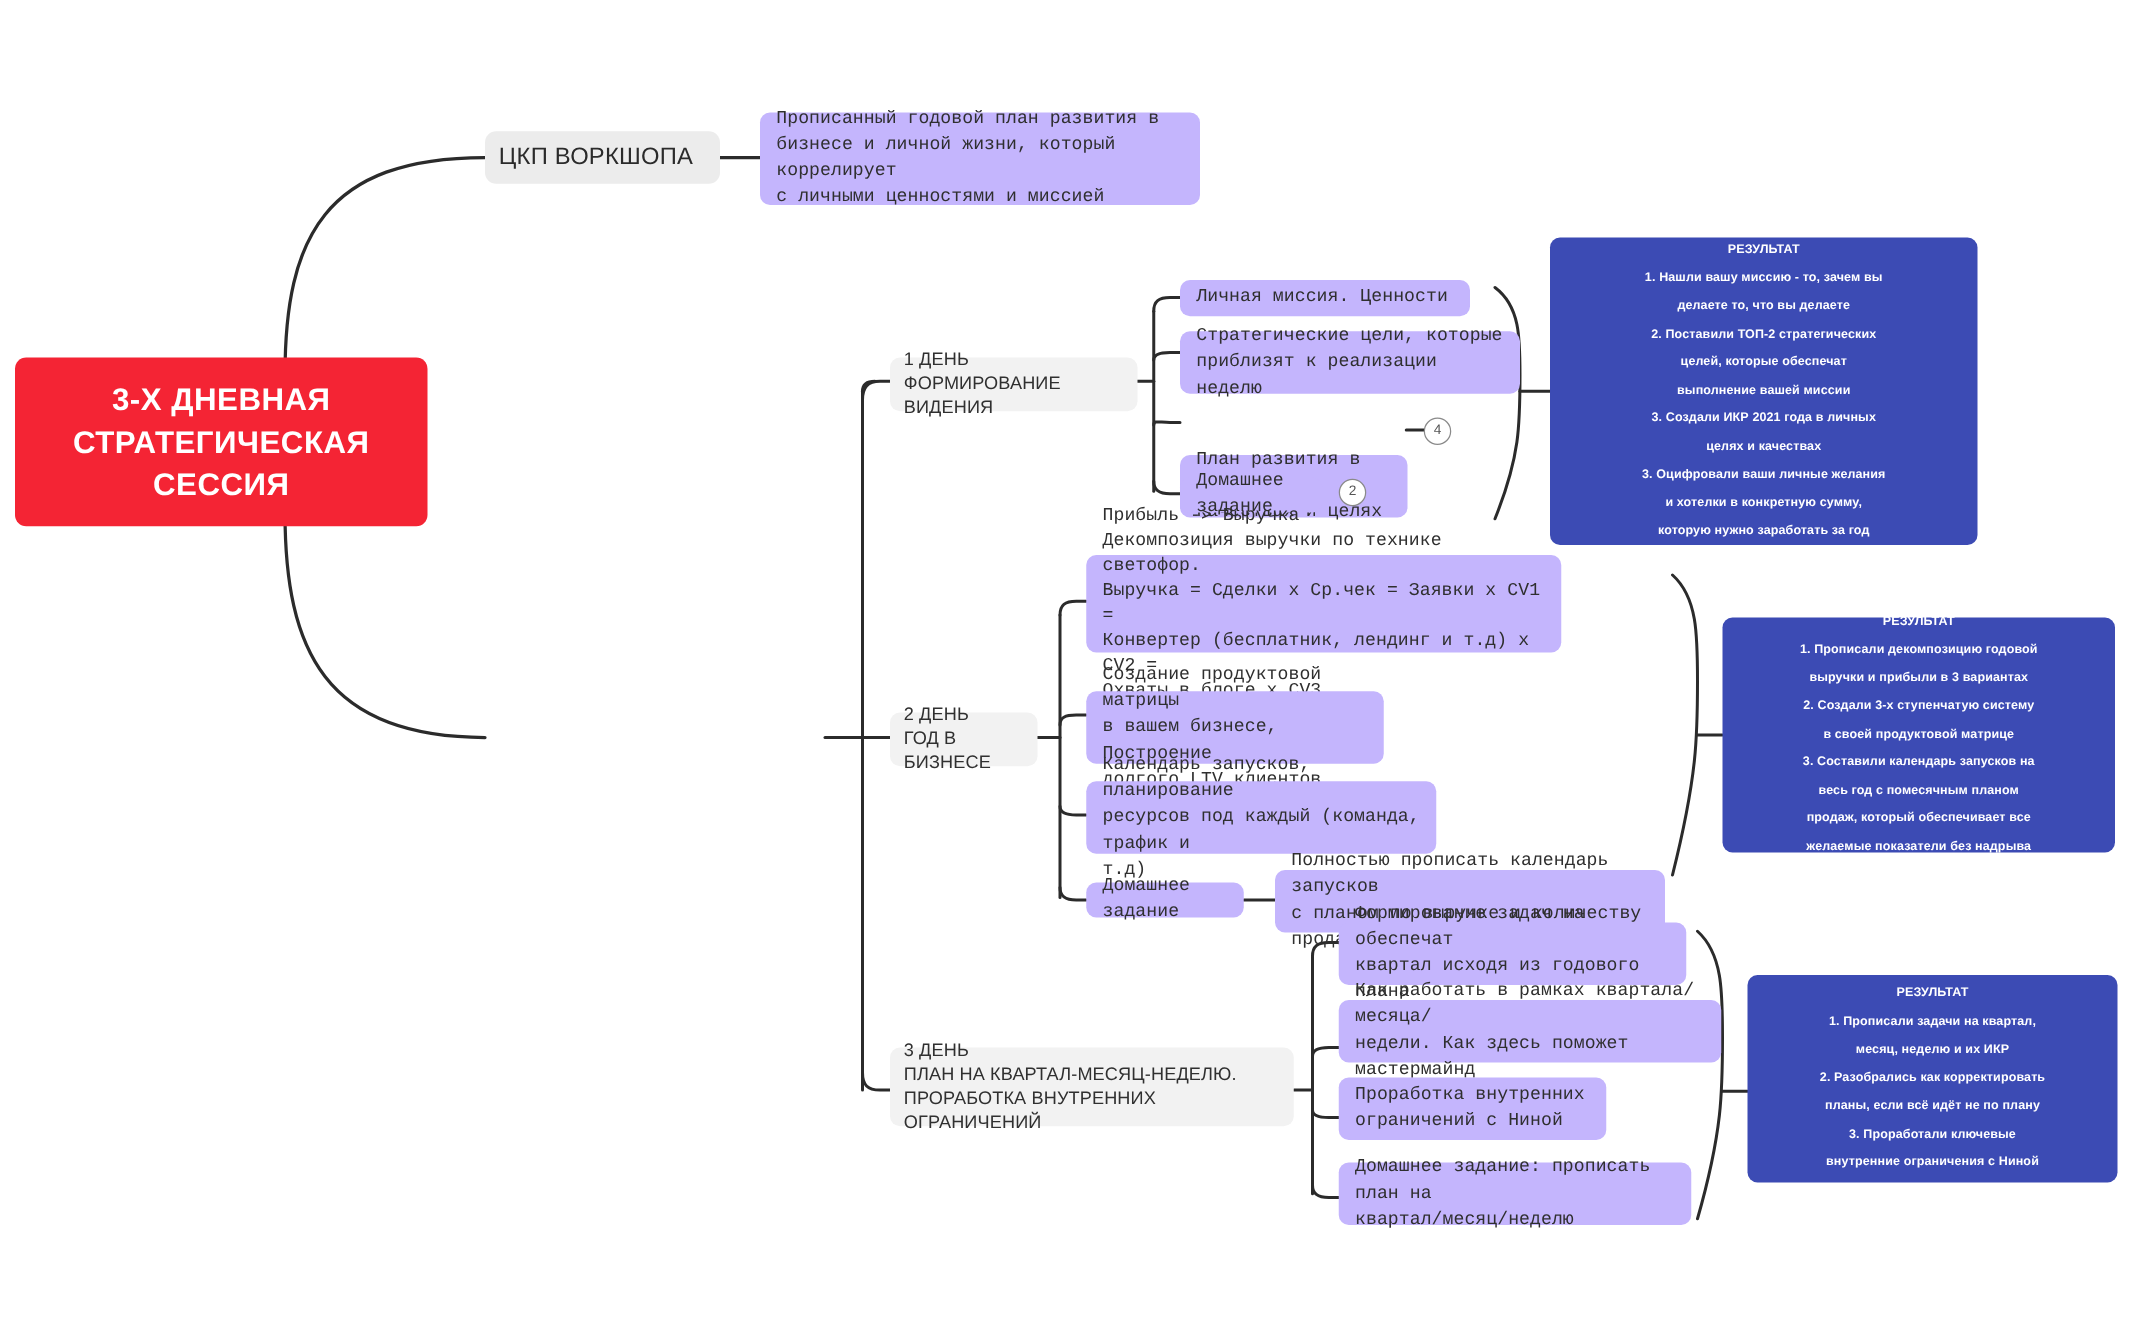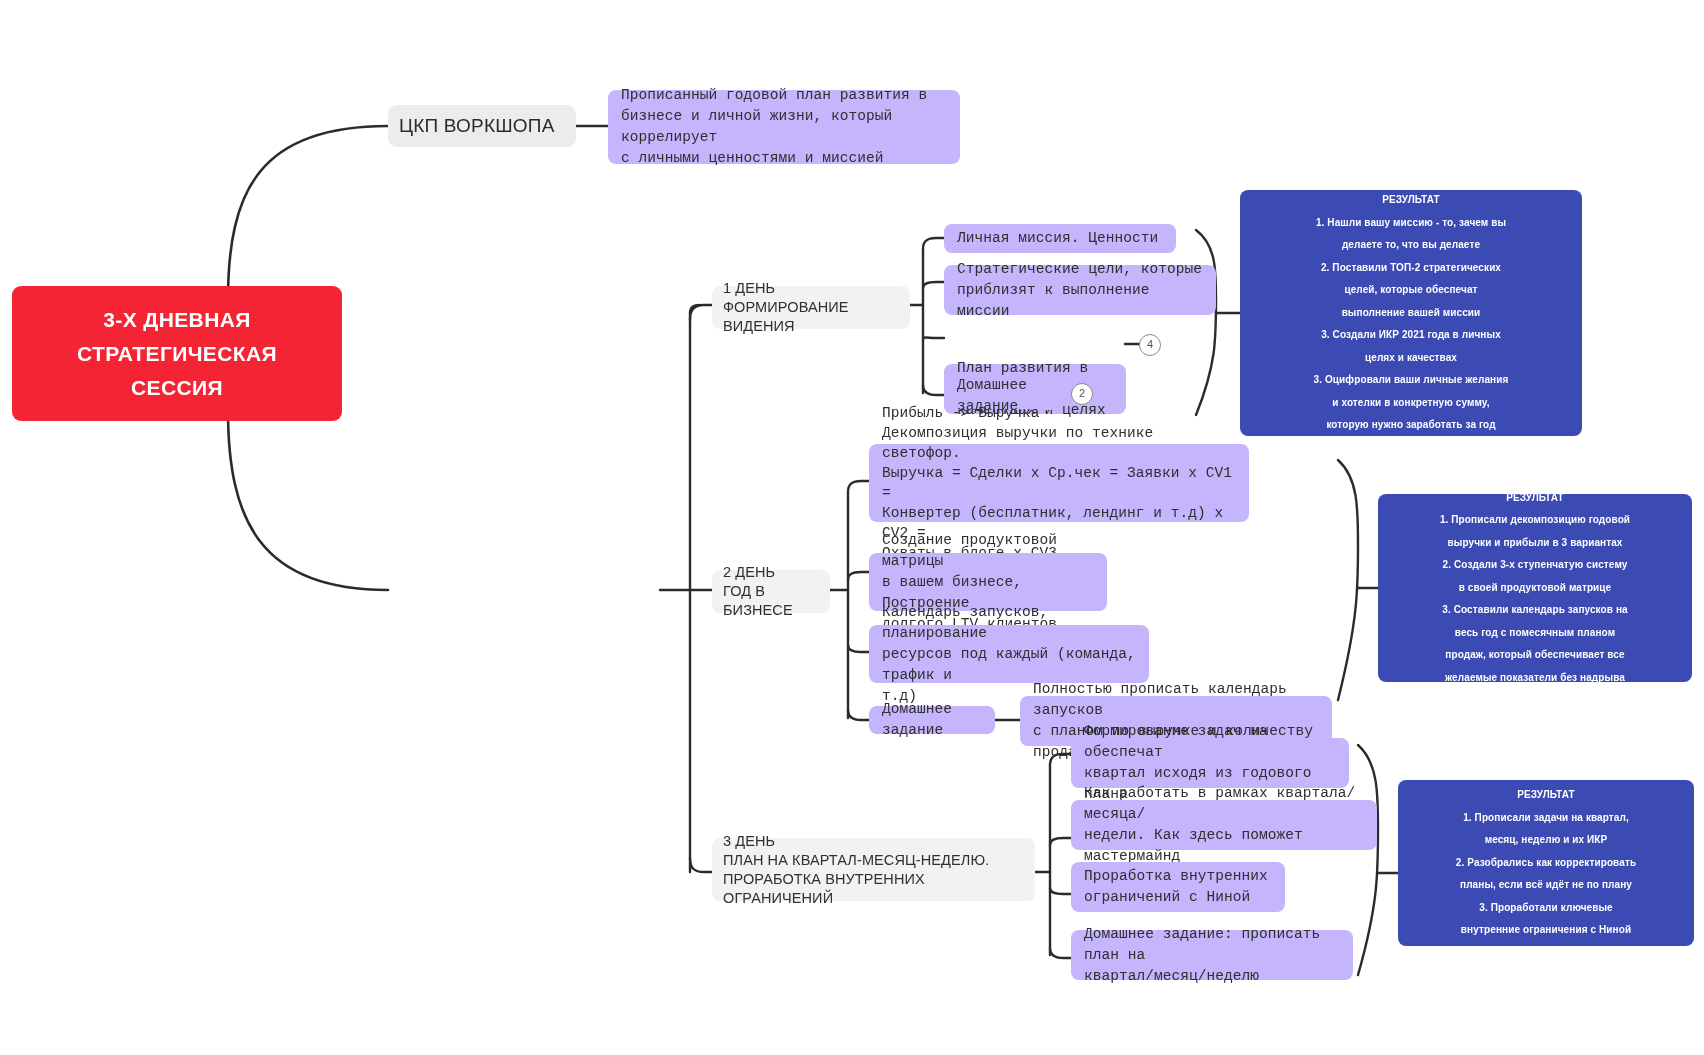--- a/index.html
+++ b/index.html
@@ -26,21 +26,21 @@
   .node {
     position: absolute;
     box-sizing: border-box;
   }
   
   .root-node {
     background: #f42434;
     border-radius: 9px;
     color: #ffffff;
     font-weight: bold;
-    font-size: 21px;
+    font-size: 25px;
     line-height: 34px;
     letter-spacing: 0.4px;
     text-align: center;
     display: flex;
     align-items: center;
     justify-content: center;
     padding: 14px 10px;
   }
   
   .pill {
@@ -203,21 +203,21 @@
 бизнесе и личной жизни, который коррелирует
 с личными ценностями и миссией</div>
 
 
   <div class="node daybox nowrap-pre" style="left:712px; top:286px; width:198px; height:43px;">1 ДЕНЬ
 ФОРМИРОВАНИЕ ВИДЕНИЯ</div>
 
   <div class="node leaf" style="left:944px; top:224px; width:232px; height:29px;">Личная миссия. Ценности</div>
 
   <div class="node leaf nowrap-pre" style="left:944px; top:265px; width:272px; height:50px;">Стратегические цели, которые
-приблизят к выполнение миссии</div>
+приблизят к реализации неделю</div>
 
   <div class="node leaf nowrap-pre" style="left:944px; top:324px; width:182px; height:50px;margin-top:40px;">План развития в годовых
 качествах и целях</div>
   <div class="badge" style="left:1139px; top:334px;">4</div>
 
   <div class="node leaf" style="left:944px; top:382px; width:114px; height:28px;">Домашнее задание</div>
   <div class="badge" style="left:1071px; top:383px;">2</div>
 
   <div class="node result" style="left:1240px; top:190px; width:342px; height:246px;">
     <span class="rtitle">РЕЗУЛЬТАТ</span>

